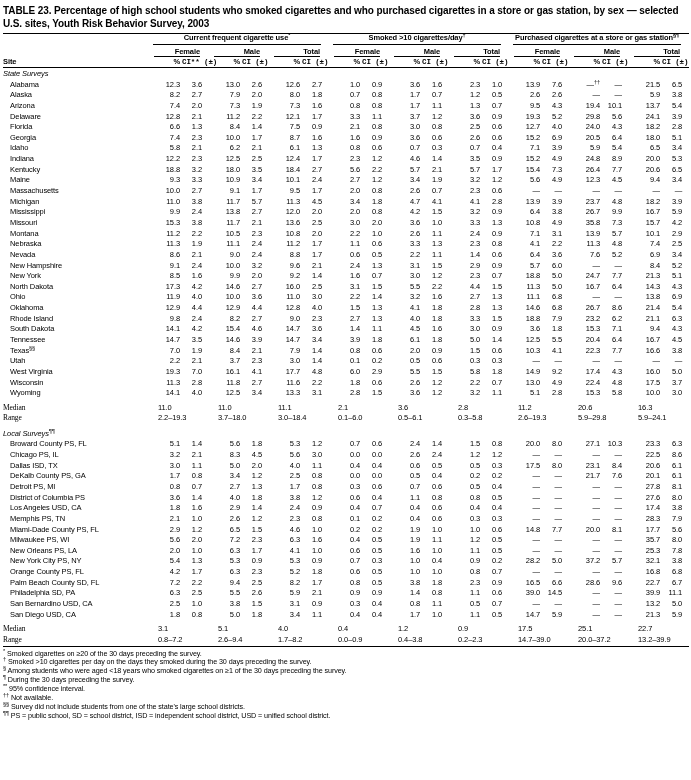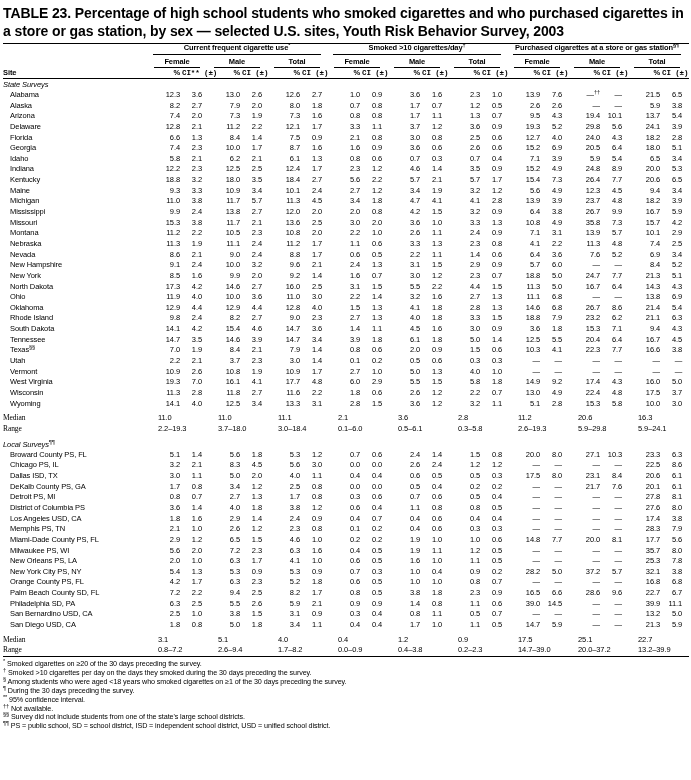--- a/index.html
+++ b/index.html
@@ -1,24 +1,24 @@
 <!DOCTYPE html>
 <html><head>
 <meta charset="utf-8">
 <style>
   html,body{margin:0;padding:0;background:#fff;}
   body{width:691px;height:780px;color:#000;font-family:"Liberation Sans",sans-serif;overflow:hidden;}
   .page{padding:4px 2px 0 3px;}
-  .title{font-size:14px;font-weight:bold;line-height:1.3;letter-spacing:-0.1px;margin-bottom:3px;}
+  .title{font-size:10px;font-weight:bold;line-height:1.3;letter-spacing:-0.1px;margin-bottom:3px;}
   table{border-collapse:collapse;table-layout:fixed;width:686px;font-size:7.5px;letter-spacing:-0.1px;}
   table{border-top:1px solid #000;}
   th,td{padding:0;font-weight:normal;vertical-align:bottom;}
   thead th{font-weight:bold;}
   .grp{border-bottom:1px solid #000;text-align:center;padding-bottom:1px;margin:0 8px 0 4px;line-height:1.15;}
-  .sexwrap{border-bottom:1px solid #000;text-align:center;margin:2px 9px 0 5px;padding-bottom:0px;line-height:1.3;}
+  .sexwrap{border-bottom:1px solid #000;text-align:right;margin:2px 9px 0 5px;padding-bottom:0px;line-height:1.3;}
   .cirow th{border-bottom:1px solid #000;padding-bottom:1px;}
   .site-th{text-align:left;font-weight:bold;}
   .pct-h{text-align:right;padding-right:2px;white-space:nowrap;}
   .ci-h{text-align:right;padding-right:5px;white-space:nowrap;font-family:Liberation Mono, monospace;}
   td.num{text-align:right;line-height:1.42;white-space:nowrap;}
   td.pct{padding-right:2px;}
   td.ci{padding-right:7px;}
   td.site{text-align:left;padding-left:7px;white-space:nowrap;line-height:1.42;}
   td.sect{text-align:left;padding-left:0;line-height:1.5;white-space:nowrap;font-style:italic;}
   td.agg{text-align:left;padding-left:9px;line-height:1.42;white-space:nowrap;}
@@ -330,20 +330,41 @@
           <td class="num pct">3.2</td>
           <td class="num ci">1.2</td>
           <td class="num pct">5.6</td>
           <td class="num ci">4.9</td>
           <td class="num pct">12.3</td>
           <td class="num ci">4.5</td>
           <td class="num pct">9.4</td>
           <td class="num ci">3.4</td>
         </tr>
         <tr>
+          <td class="site">Massachusetts</td>
+          <td class="num pct">10.0</td>
+          <td class="num ci">2.7</td>
+          <td class="num pct">9.1</td>
+          <td class="num ci">1.7</td>
+          <td class="num pct">9.5</td>
+          <td class="num ci">1.7</td>
+          <td class="num pct">2.0</td>
+          <td class="num ci">0.8</td>
+          <td class="num pct">2.6</td>
+          <td class="num ci">0.7</td>
+          <td class="num pct">2.3</td>
+          <td class="num ci">0.6</td>
+          <td class="num pct">—</td>
+          <td class="num ci">—</td>
+          <td class="num pct">—</td>
+          <td class="num ci">—</td>
+          <td class="num pct">—</td>
+          <td class="num ci">—</td>
+        </tr>
+        <tr>
           <td class="site">Michigan</td>
           <td class="num pct">11.0</td>
           <td class="num ci">3.8</td>
           <td class="num pct">11.7</td>
           <td class="num ci">5.7</td>
           <td class="num pct">11.3</td>
           <td class="num ci">4.5</td>
           <td class="num pct">3.4</td>
           <td class="num ci">1.8</td>
           <td class="num pct">4.7</td>
@@ -666,41 +687,20 @@
           <td class="num pct">0.3</td>
           <td class="num ci">0.3</td>
           <td class="num pct">—</td>
           <td class="num ci">—</td>
           <td class="num pct">—</td>
           <td class="num ci">—</td>
           <td class="num pct">—</td>
           <td class="num ci">—</td>
         </tr>
         <tr>
-          <td class="site">Vermont</td>
-          <td class="num pct">10.9</td>
-          <td class="num ci">2.6</td>
-          <td class="num pct">10.8</td>
-          <td class="num ci">1.9</td>
-          <td class="num pct">10.9</td>
-          <td class="num ci">1.7</td>
-          <td class="num pct">2.7</td>
-          <td class="num ci">1.0</td>
-          <td class="num pct">5.0</td>
-          <td class="num ci">1.3</td>
-          <td class="num pct">4.0</td>
-          <td class="num ci">1.0</td>
-          <td class="num pct">—</td>
-          <td class="num ci">—</td>
-          <td class="num pct">—</td>
-          <td class="num ci">—</td>
-          <td class="num pct">—</td>
-          <td class="num ci">—</td>
-        </tr>
-        <tr>
           <td class="site">West Virginia</td>
           <td class="num pct">19.3</td>
           <td class="num ci">7.0</td>
           <td class="num pct">16.1</td>
           <td class="num ci">4.1</td>
           <td class="num pct">17.7</td>
           <td class="num ci">4.8</td>
           <td class="num pct">6.0</td>
           <td class="num ci">2.9</td>
           <td class="num pct">5.5</td>

